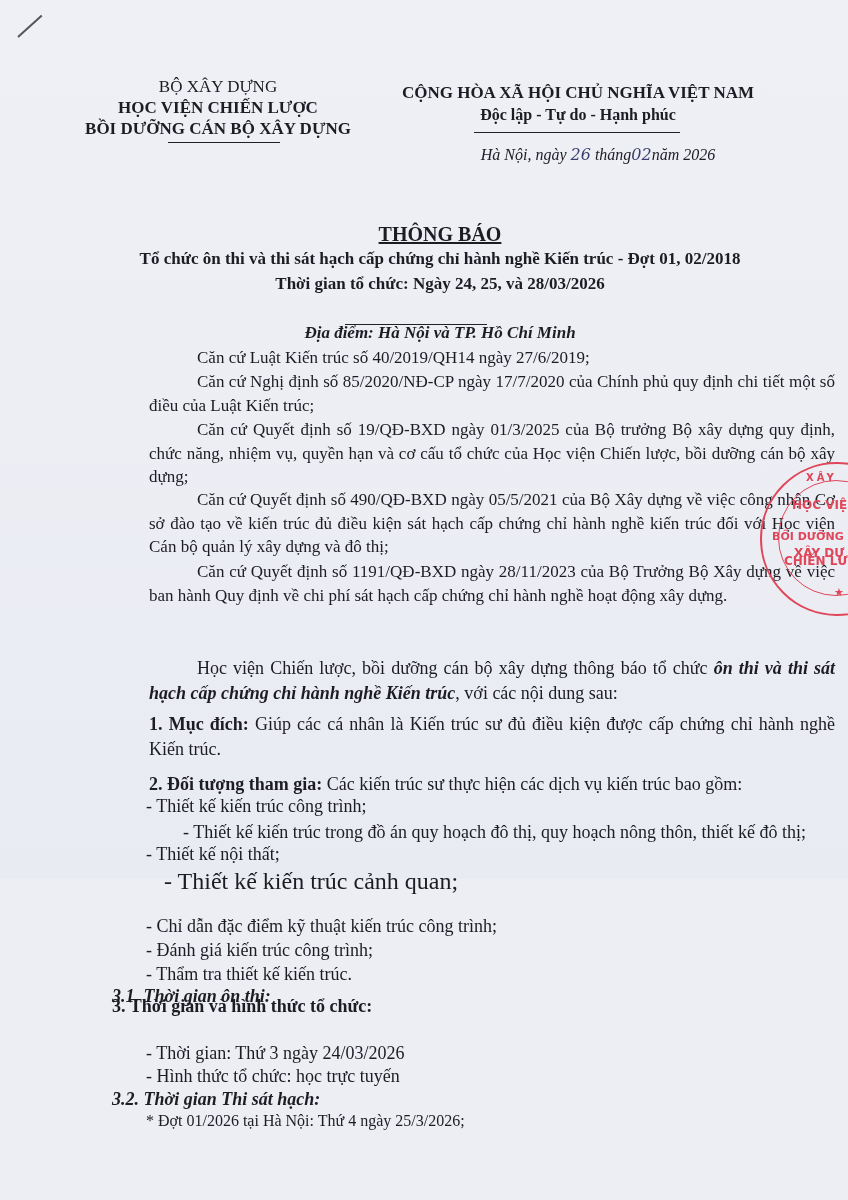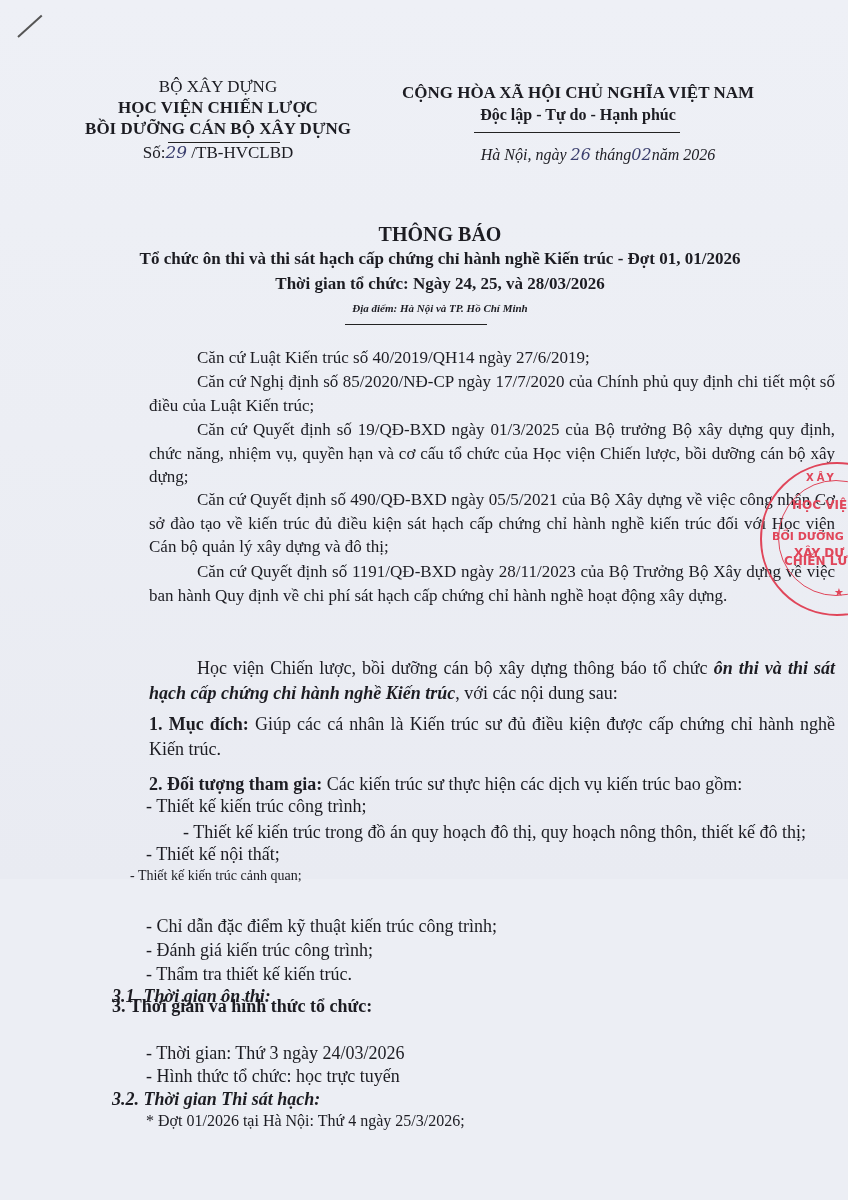--- a/index.html
+++ b/index.html
@@ -23,24 +23,24 @@
   .i { font-style: italic; }
 
   
   .hdr-left { position: absolute; left: 78px; top: 76px; width: 280px; text-align: center; font-size: 17px; line-height: 21px; }
   .hdr-right { position: absolute; left: 392px; top: 82px; width: 372px; text-align: center; font-size: 17px; line-height: 22px; }
   .rule { position: absolute; height: 1px; background: #222; }
   .sig { font-family: "DejaVu Serif", serif; font-style: italic; color: #3b3f6e; }
 
   
   .title-block { position: absolute; left: 60px; top: 222px; width: 760px; text-align: center; }
-  .title-block .t0 { font-size: 20px; font-weight: bold; line-height: 24px; }
+  .title-block .t0 { font-size: 20px; font-weight: bold; line-height: 24px; text-decoration: underline; }
   .title-block .t1 { font-size: 17px; font-weight: bold; line-height: 25px; }
   .title-block .t2 { font-size: 17px; font-weight: bold; line-height: 25px; }
-  .title-block .t3 { font-size: 11px; font-weight: bold; font-style: italic; line-height: 25px; }
+  .title-block .t3 { font-size: 17px; font-weight: bold; font-style: italic; line-height: 25px; margin-top: 24px; }
 
   .para { position: absolute; left: 112px; width: 686px; font-size: 17px; line-height: 23.5px; text-align: justify; margin-left: 37px; }
   .indent { text-indent: 48px; }
   .line { position: absolute; font-size: 17px; white-space: nowrap; }
 
   .stamp {
     position: absolute; left: 760px; top: 462px; width: 150px; height: 150px;
     border: 2.5px solid #e0465a; border-radius: 50%; color: #e0465a;
     font-family: "DejaVu Sans", sans-serif;
   }
@@ -50,40 +50,37 @@
 </head>
 <body>
 
 <div class="page">
   <div class="corner-mark"></div>
 
   <div class="hdr-left">
     <div>BỘ XÂY DỰNG</div>
     <div class="b">HỌC VIỆN CHIẾN LƯỢC</div>
     <div class="b">BỒI DƯỠNG CÁN BỘ XÂY DỰNG</div>
-    <div style="margin-top:3px;">
-      <span>Số:</span><span class="sig">29</span>&nbsp;<span>/TB-HVCLBD</span>
-    </div>
   </div>
   <div class="rule" style="left:168px; top:142px; width:112px;"></div>
 
   <div class="hdr-right">
     <div class="b">CỘNG HÒA XÃ HỘI CHỦ NGHĨA VIỆT NAM</div>
     <div class="b" style="font-size:16px;">Độc lập - Tự do - Hạnh phúc</div>
     <div class="i" style="margin-top:18px; font-size:16px; padding-left:40px;">
       <span>Hà Nội, ngày</span>
       <span class="sig">26</span>
       <span>tháng</span><span class="sig">02</span><span>năm 2026</span>
     </div>
   </div>
   <div class="rule" style="left:474px; top:132px; width:206px;"></div>
 
   <div class="title-block">
     <div class="t0">THÔNG BÁO</div>
-    <div class="t1">Tổ chức ôn thi và thi sát hạch cấp chứng chỉ hành nghề Kiến trúc - Đợt 01, 01/2026</div>
+    <div class="t1">Tổ chức ôn thi và thi sát hạch cấp chứng chỉ hành nghề Kiến trúc - Đợt 01, 02/2018</div>
     <div class="t2">Thời gian tổ chức: Ngày 24, 25, và 28/03/2026</div>
     <div class="t3">Địa điểm: Hà Nội và TP. Hồ Chí Minh</div>
   </div>
   <div class="rule" style="left:345px; top:324px; width:142px;"></div>
 
   <div class="para indent" style="top:346px;">Căn cứ Luật Kiến trúc số 40/2019/QH14 ngày 27/6/2019;</div>
   <div class="para indent" style="top:370px;">Căn cứ Nghị định số 85/2020/NĐ-CP ngày 17/7/2020 của Chính phủ quy định chi tiết một số điều của Luật Kiến trúc;</div>
   <div class="para indent" style="top:418px;">Căn cứ Quyết định số 19/QĐ-BXD ngày 01/3/2025 của Bộ trưởng Bộ xây dựng quy định, chức năng, nhiệm vụ, quyền hạn và cơ cấu tổ chức của Học viện Chiến lược, bồi dưỡng cán bộ xây dựng;</div>
   <div class="para indent" style="top:488px;">Căn cứ Quyết định số 490/QĐ-BXD ngày 05/5/2021 của Bộ Xây dựng về việc công nhận Cơ sở đào tạo về kiến trúc đủ điều kiện sát hạch cấp chứng chỉ hành nghề kiến trúc đối với Học viện Cán bộ quản lý xây dựng và đô thị;</div>
   <div class="para indent" style="top:560px;">Căn cứ Quyết định số 1191/QĐ-BXD ngày 28/11/2023 của Bộ Trưởng Bộ Xây dựng về việc ban hành Quy định về chi phí sát hạch cấp chứng chỉ hành nghề hoạt động xây dựng.</div>
@@ -94,21 +91,21 @@
 
   <div class="para" style="top:712px; font-size:18px; line-height:25px;">
     <span class="b">1. Mục đích:</span><span> Giúp các cá nhân là Kiến trúc sư đủ điều kiện được cấp chứng chỉ hành nghề Kiến trúc.</span>
   </div>
 
   <div class="para" style="top:772px; font-size:18px; line-height:25px;">
     <span class="b">2. Đối tượng tham gia:</span><span> Các kiến trúc sư thực hiện các dịch vụ kiến trúc bao gồm:</span>
   </div>
   <div class="line" style="left:146px; top:796px; font-size:18px;">- Thiết kế kiến trúc công trình;</div>
   <div class="para" style="top:820px; font-size:18px; line-height:24px; text-indent:34px;">- Thiết kế kiến trúc trong đồ án quy hoạch đô thị, quy hoạch nông thôn, thiết kế đô thị;</div>
-  <div class="line" style="left:130px; top:868px; font-size:14px;">- Thiết kế kiến trúc cảnh quan;</div>
+  <div class="line" style="left:164px; top:868px; font-size:24px;">- Thiết kế kiến trúc cảnh quan;</div>
   <div class="line" style="left:146px; top:844px; font-size:18px;">- Thiết kế nội thất;</div>
   <div class="line" style="left:146px; top:916px; font-size:18px;">- Chỉ dẫn đặc điểm kỹ thuật kiến trúc công trình;</div>
   <div class="line" style="left:146px; top:940px; font-size:18px;">- Đánh giá kiến trúc công trình;</div>
   <div class="line" style="left:146px; top:964px; font-size:18px;">- Thẩm tra thiết kế kiến trúc.</div>
 
   <div class="line b" style="left:112px; top:996px; font-size:18px;">3. Thời gian và hình thức tổ chức:</div>
   <div class="line b i" style="left:112px; top:986px; font-size:18px;">3.1. Thời gian ôn thi:</div>
   <div class="line" style="left:146px; top:1043px; font-size:18px;">- Thời gian: Thứ 3 ngày 24/03/2026</div>
   <div class="line" style="left:146px; top:1066px; font-size:18px;">- Hình thức tổ chức: học trực tuyến</div>
   <div class="line b i" style="left:112px; top:1089px; font-size:18px;">3.2.  Thời gian Thi sát hạch:</div>

